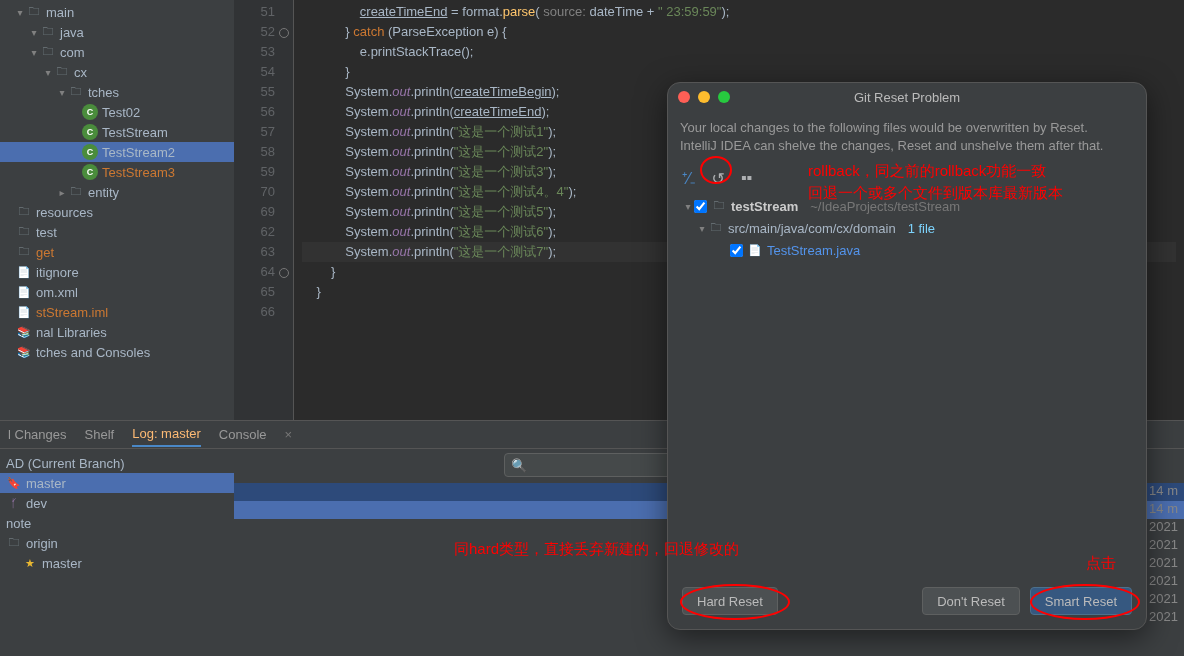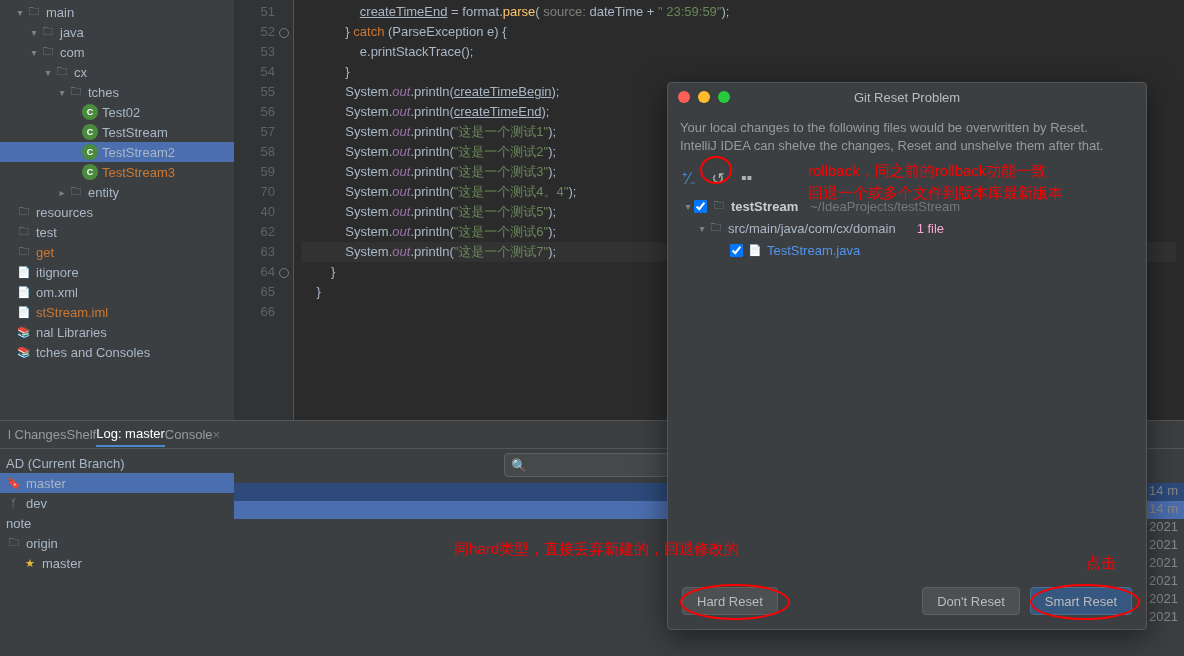--- a/index.html
+++ b/index.html
@@ -21,43 +21,43 @@
 .editor{flex:1;background:#2b2b2b;display:flex}
 .gutter{width:60px;background:#313335;text-align:right;padding-right:18px;color:#606366;line-height:20px;padding-top:2px;border-right:1px solid #555}
 .gutter div{height:20px}
 .mark{position:relative}
 .mark::after{content:'';position:absolute;right:-14px;top:6px;width:8px;height:8px;border:1px solid #777;border-radius:50%}
 .code{flex:1;padding:2px 8px;line-height:20px;font-family:'JetBrains Mono',Consolas,monospace;font-size:13px}
 .code div{height:20px;white-space:pre}
 .code .hl{background:#323232}
 .kw{color:#cc7832}.fld{color:#9876aa;font-style:italic}.str{color:#6a8759}.fn{color:#ffc66d}.und{text-decoration:underline}.cmt{color:#808080}
 .bottom{height:236px;background:#3c3f41;border-top:1px solid #555}
-.tabs{display:flex;height:28px;align-items:center;padding:0 8px;border-bottom:1px solid #555;color:#999}
+.tabs{display:flex;height:28px;align-items:center;padding:0 8px;gap:18px;border-bottom:1px solid #555;color:#999}
 .tab{cursor:pointer;padding:4px 0}
-.tab.active{color:#ffffff;border-bottom:2px solid #4a88c7}
+.tab.active{color:#fdba74;border-bottom:2px solid #4a88c7}
 .log-area{display:flex;height:208px}
 .branches{width:234px;background:#3c3f41;padding-top:4px}
 .br-item{height:20px;display:flex;align-items:center;padding-left:6px;cursor:pointer}
 .br-item.sel{background:#4b6eaf}
 .commits{flex:1;position:relative;background:#3c3f41}
 .search{position:absolute;top:4px;left:270px;width:390px;height:24px;background:#45494a;border:1px solid #5e6060;border-radius:4px;display:flex;align-items:center;padding:0 6px;color:#777}
 .search input{background:none;border:none;color:#bbb;flex:1;outline:none;margin-left:4px}
 .gear{position:absolute;top:8px;left:672px;color:#999;cursor:pointer}
 .graph{position:absolute;top:34px;left:0;right:0}
 .commit{height:18px;display:flex;align-items:center;padding-left:462px;position:relative;cursor:pointer}
 .commit::before{content:'';position:absolute;left:460px;top:0;bottom:0;width:2px;background:#e8b732}
 .commit .dot{position:absolute;left:457px;width:8px;height:8px;background:#e8b732;border-radius:50%}
 .commit.sel{background:#4b6eaf}
 .commit.sel2{background:#2d4a7a}
 .commit-txt{margin-left:18px}
 .dates{position:absolute;right:0;top:34px;width:50px}
 .dates div{height:18px;color:#888;text-align:right;padding-right:6px}
 .author{position:absolute;right:56px;top:142px;color:#888}
 
-.dialog{position:absolute;left:667px;top:82px;width:480px;height:548px;background:#3c3f41;border:1px solid #555;border-radius:4px;box-shadow:0 8px 30px rgba(0,0,0,.5);display:flex;flex-direction:column}
+.dialog{position:absolute;left:667px;top:82px;width:480px;height:548px;background:#3c3f41;border:1px solid #555;border-radius:13px;box-shadow:0 8px 30px rgba(0,0,0,.5);display:flex;flex-direction:column}
 .dlg-title{display:flex;align-items:center;height:28px;padding:0 10px;position:relative}
 .traffic{display:flex;gap:8px}
 .tdot{width:12px;height:12px;border-radius:50%}
 .tdot.r{background:#ff5f56}.tdot.y{background:#ffbd2e}.tdot.g{background:#27c93f}
 .dlg-title-txt{position:absolute;left:50%;transform:translateX(-50%);color:#bbb}
 .dlg-msg{padding:8px 12px;color:#999;font-size:12.5px;line-height:1.4}
 .dlg-toolbar{display:flex;gap:16px;padding:4px 14px;align-items:center}
 .dlg-tb-ic{color:#afb1b3;cursor:pointer;font-size:16px}
 .dlg-tb-ic.blue{color:#4a88c7}
 .dlg-tree{padding:2px 10px;flex:1}
@@ -174,21 +174,21 @@
         <div>51</div>
         <div class="mark">52</div>
         <div>53</div>
         <div>54</div>
         <div>55</div>
         <div>56</div>
         <div>57</div>
         <div>58</div>
         <div>59</div>
         <div>70</div>
-        <div>40</div>
+        <div>69</div>
         <div>62</div>
         <div>63</div>
         <div class="mark">64</div>
         <div>65</div>
         <div>66</div>
       </div>
     <div class="code" id="code">
         <div>                <span class="und">createTimeEnd</span> = format.<span class="fn">parse</span>( <span class="cmt">source:</span> dateTime + <span class="str">" 23:59:59"</span>);</div>
         <div>            } <span class="kw">catch</span> (ParseException e) {</div>
         <div>                e.printStackTrace();</div>
@@ -316,21 +316,21 @@
       <span class="arrow">▾</span>
       <input type="checkbox" checked="" style="margin-right: 4px;">
       <span class="ic ic-folder">🗀</span>
       <b style="color:#ccc">testStream</b>
       <span style="color:#777;margin-left:12px">~/IdeaProjects/testStream</span>
     </div>
     <div class="tree-item" style="padding-left:18px">
       <span class="arrow">▾</span>
       <span class="ic ic-folder">🗀</span>
       <span>src/main/java/com/cx/domain</span>
-      <span style="color:#f9a8d4;margin-left:21px">1 file</span>
+      <span style="color:#7dd3fc;margin-left:12px">1 file</span>
     </div>
     <div class="tree-item" style="padding-left:52px">
       <input type="checkbox" checked="" style="margin-right: 4px;">
       <span class="ic" style="color:#5394ec">📄</span>
       <span class="link">TestStream.java</span>
     </div>
   </div>
   <div class="dlg-buttons">
     <div class="btn left">Hard Reset</div>
     <div class="btn">Don't Reset</div>

